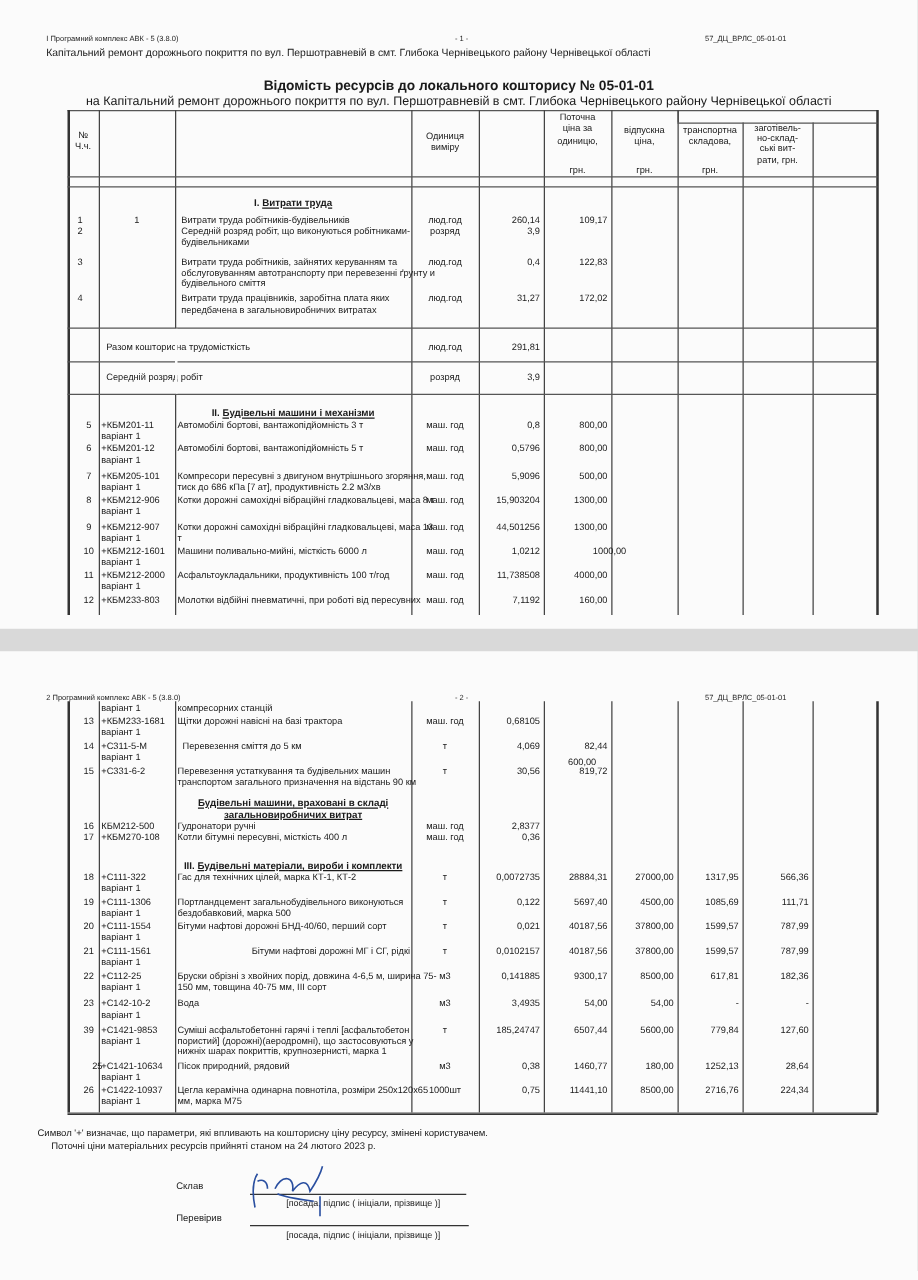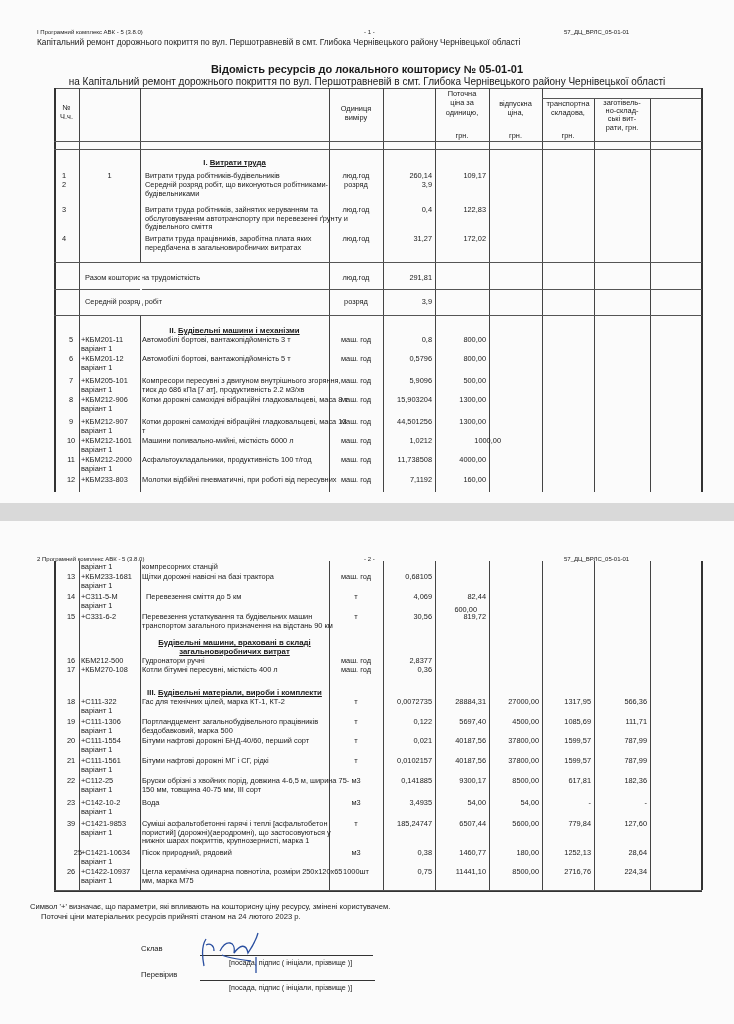--- a/index.html
+++ b/index.html
@@ -264,42 +264,42 @@
       <div class="cell " style="left: 142px; top: 177px; width: 186px;">Гас для технічних цілей, марка КТ-1, КТ-2</div>
       <div class="cell c" style="left: 329px; top: 177px; width: 54px;">т</div>
       <div class="cell r" style="left: 383px; top: 177px; width: 49px;">0,0072735</div>
       <div class="cell r" style="left: 435px; top: 177px; width: 51px;">28884,31</div>
       <div class="cell r" style="left: 489px; top: 177px; width: 50px;">27000,00</div>
       <div class="cell r" style="left: 542px; top: 177px; width: 49px;">1317,95</div>
       <div class="cell r" style="left: 594px; top: 177px; width: 53px;">566,36</div>
       <div class="cell c" style="left: 60px; top: 197px; width: 22px;">19</div>
       <div class="cell " style="left: 81px; top: 197px; width: 61px;">+С111-1306</div>
       <div class="cell " style="left: 81px; top: 205.6px; width: 61px;">варіант 1</div>
-      <div class="cell " style="left: 142px; top: 197px; width: 186px;">Портландцемент загальнобудівельного працівників</div>
+      <div class="cell " style="left: 142px; top: 197px; width: 186px;">Портландцемент загальнобудівельного виконуються</div>
       <div class="cell " style="left: 142px; top: 205.6px; width: 186px;">бездобавковий, марка 500</div>
       <div class="cell c" style="left: 329px; top: 197px; width: 54px;">т</div>
       <div class="cell r" style="left: 383px; top: 197px; width: 49px;">0,122</div>
       <div class="cell r" style="left: 435px; top: 197px; width: 51px;">5697,40</div>
       <div class="cell r" style="left: 489px; top: 197px; width: 50px;">4500,00</div>
       <div class="cell r" style="left: 542px; top: 197px; width: 49px;">1085,69</div>
       <div class="cell r" style="left: 594px; top: 197px; width: 53px;">111,71</div>
       <div class="cell c" style="left: 60px; top: 216px; width: 22px;">20</div>
       <div class="cell " style="left: 81px; top: 216px; width: 61px;">+С111-1554</div>
       <div class="cell " style="left: 81px; top: 224.6px; width: 61px;">варіант 1</div>
       <div class="cell " style="left: 142px; top: 216px; width: 186px;">Бітуми нафтові дорожні БНД-40/60, перший сорт</div>
       <div class="cell c" style="left: 329px; top: 216px; width: 54px;">т</div>
       <div class="cell r" style="left: 383px; top: 216px; width: 49px;">0,021</div>
       <div class="cell r" style="left: 435px; top: 216px; width: 51px;">40187,56</div>
       <div class="cell r" style="left: 489px; top: 216px; width: 50px;">37800,00</div>
       <div class="cell r" style="left: 542px; top: 216px; width: 49px;">1599,57</div>
       <div class="cell r" style="left: 594px; top: 216px; width: 53px;">787,99</div>
       <div class="cell c" style="left: 60px; top: 236px; width: 22px;">21</div>
       <div class="cell " style="left: 81px; top: 236px; width: 61px;">+С111-1561</div>
       <div class="cell " style="left: 81px; top: 244.6px; width: 61px;">варіант 1</div>
-      <div class="cell " style="left: 142px; top: 236px; width: 186px;">Бітуми нафтові дорожні МГ і СГ, рідкі</div>
+      <div class="cell " style="left: 142px; top: 236px; width: 186px; text-align: right;">Бітуми нафтові дорожні МГ і СГ, рідкі</div>
       <div class="cell c" style="left: 329px; top: 236px; width: 54px;">т</div>
       <div class="cell r" style="left: 383px; top: 236px; width: 49px;">0,0102157</div>
       <div class="cell r" style="left: 435px; top: 236px; width: 51px;">40187,56</div>
       <div class="cell r" style="left: 489px; top: 236px; width: 50px;">37800,00</div>
       <div class="cell r" style="left: 542px; top: 236px; width: 49px;">1599,57</div>
       <div class="cell r" style="left: 594px; top: 236px; width: 53px;">787,99</div>
       <div class="cell c" style="left: 60px; top: 256px; width: 22px;">22</div>
       <div class="cell " style="left: 81px; top: 256px; width: 61px;">+С112-25</div>
       <div class="cell " style="left: 81px; top: 264.6px; width: 61px;">варіант 1</div>
       <div class="cell " style="left: 142px; top: 256px; width: 186px;">Бруски обрізні з хвойних порід, довжина 4-6,5 м, ширина 75-</div>

